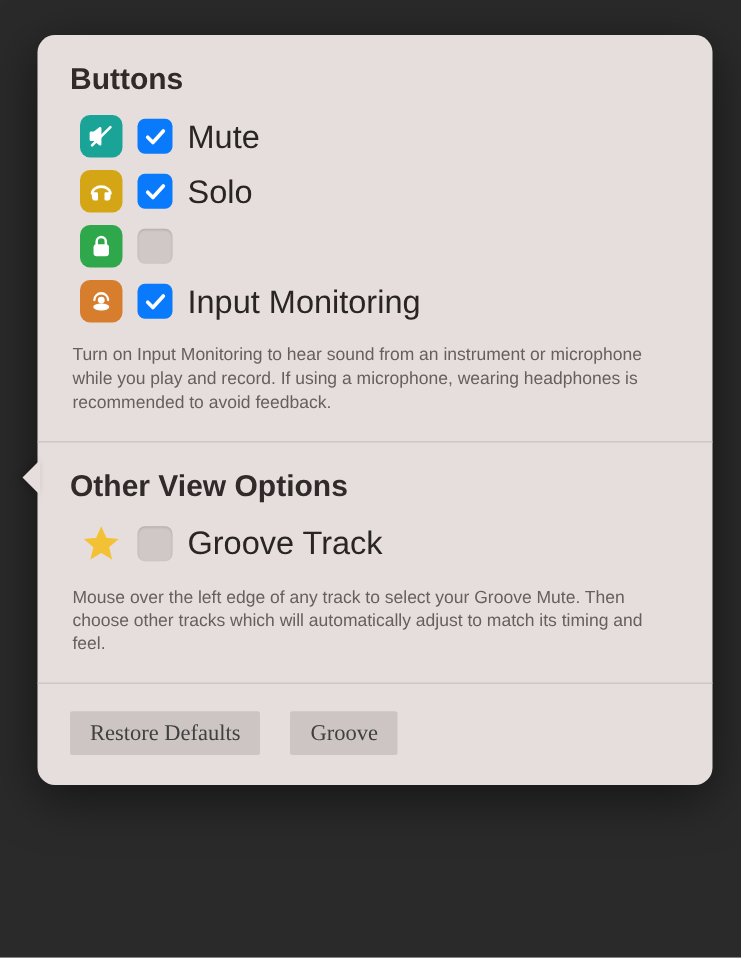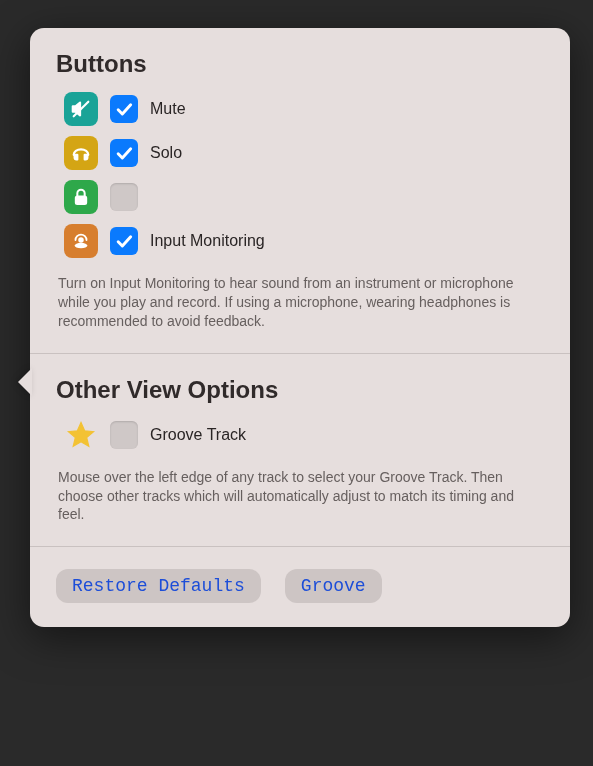--- a/index.html
+++ b/index.html
@@ -87,21 +87,21 @@
   }
   .checkbox.unchecked {
     background: #cfc8c7;
     box-shadow: inset 0 1px 2px rgba(0,0,0,0.15);
   }
   .checkbox svg {
     width: 20px;
     height: 20px;
   }
   .row-label {
-    font-size: 16px;
+    font-size: 26px;
     color: #2a2525;
   }
   .description {
     font-size: 14px;
     line-height: 1.35;
     color: #665f5e;
     margin: 14px 2px 0 2px;
   }
   .divider {
     border: none;
@@ -121,26 +121,26 @@
     height: 30px;
   }
   .button-bar {
     display: flex;
     gap: 24px;
     margin-top: 4px;
   }
   .action-btn {
     background: #cdc5c4;
     border: none;
-    border-radius: 12px;
+    border-radius: 2px;
     padding: 7px 16px;
     font-size: 18px;
-    color: #1d4ed8;
+    color: #404040;
     cursor: pointer;
-    font-family: Liberation Mono, monospace;
+    font-family: Liberation Serif, serif;
   }
 </style>
 </head>
 <body>
 
 <div class="popover">
 
   <div class="section-title">Buttons</div>
 
   <div class="option-row">
@@ -210,21 +210,21 @@
   <div class="option-row">
     <div class="star-icon">
       <svg viewBox="0 0 24 24" fill="#f3c234" stroke="#f3c234" stroke-width="1">
         <polygon points="12,2 14.9,8.6 22,9.3 16.5,14 18.2,21 12,17.3 5.8,21 7.5,14 2,9.3 9.1,8.6"></polygon>
       </svg>
     </div>
     <div class="checkbox unchecked"></div>
     <span class="row-label">Groove Track</span>
   </div>
 
-  <p class="description">Mouse over the left edge of any track to select your Groove Track. Then choose other tracks which will automatically adjust to match its timing and feel.</p>
+  <p class="description">Mouse over the left edge of any track to select your Groove Mute. Then choose other tracks which will automatically adjust to match its timing and feel.</p>
 
   <hr class="divider">
 
   <div class="button-bar">
     <button class="action-btn">Restore Defaults</button>
     <button class="action-btn">Groove</button>
   </div>
 
 </div>
 

